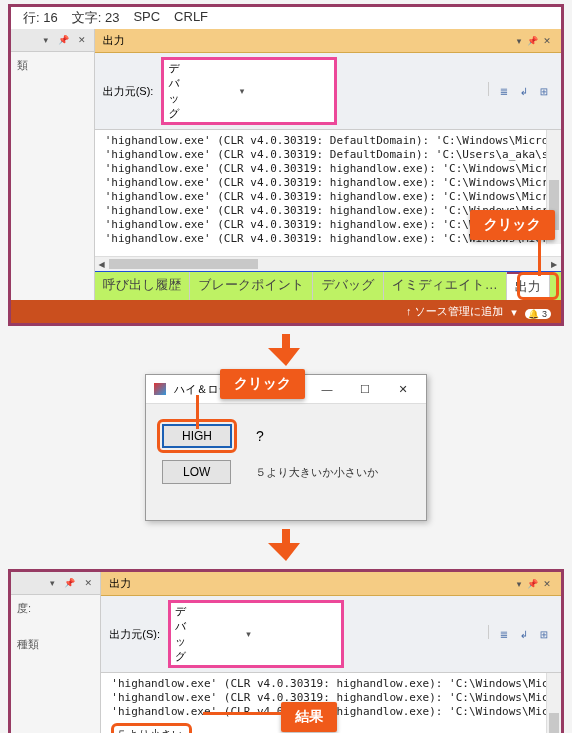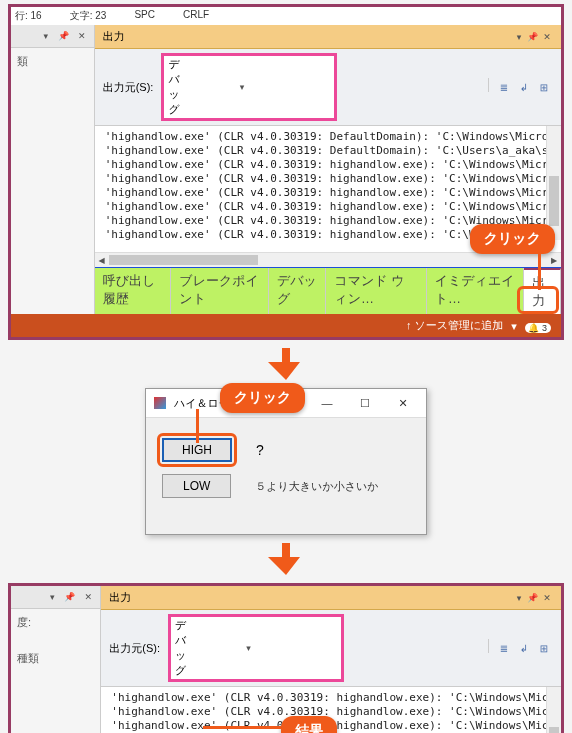--- a/index.html
+++ b/index.html
@@ -1,17 +1,17 @@
 <!DOCTYPE html>
 <html><head>
 <meta charset="utf-8">
 <style>
 body{margin:0;background:#f4f4f4;font-family:"Meiryo","MS Gothic",sans-serif;font-size:11px;color:#000;width:572px}
 .vs-frame{border:3px solid #973b63;margin:0 8px}
-.status-bar{background:#fff;padding:2px 4px;font-size:10px;color:#333;display:flex;gap:28px}
+.status-bar{background:#fff;padding:2px 12px;font-size:13px;color:#333;display:flex;gap:14px}
 .vs-body{display:flex;background:#eee}
 .left-pane{width:90px;background:#f5f5f5;border-right:1px solid #ccc}
 .pane-hdr{background:#e8e8e8;padding:4px 6px;display:flex;align-items:center;gap:6px;justify-content:flex-end;border-bottom:1px solid #ccc;height:14px}
 .tiny-btn{width:12px;height:12px;display:flex;align-items:center;justify-content:center;font-size:9px;color:#555}
 .left-content{padding:6px;font-size:11px;color:#555}
 .right-pane{flex:1;display:flex;flex-direction:column;position:relative}
 .output-title{background:#f5cc84;padding:4px 8px;display:flex;align-items:center;justify-content:space-between;border-bottom:1px solid #d4a84b}
 .output-title-left{font-size:11px}
 .output-title-right{display:flex;gap:2px}
 .src-row{background:#eef0f3;padding:4px 8px;display:flex;align-items:center;gap:8px;border-bottom:1px solid #ccc}
@@ -39,21 +39,21 @@
 .dlg-title{background:#fff;padding:6px 8px;display:flex;align-items:center;gap:8px;border-bottom:1px solid #ddd}
 .dlg-ico{width:12px;height:12px;background:linear-gradient(135deg,#d33,#39d);display:inline-block}
 .dlg-title .spacer{flex:1}
 .win-btn{width:30px;height:16px;display:flex;align-items:center;justify-content:center;font-size:11px;color:#333}
 .dlg-body{padding:20px 16px 24px;position:relative}
 .dlg-row{display:flex;align-items:center;gap:24px;margin-bottom:12px}
 .btn-high{border:2px solid #1a5fb4;background:#e4e4e4;padding:3px 18px;font-size:12px}
 .btn-low{border:1px solid #999;background:#e4e4e4;padding:4px 20px;font-size:12px}
 .q{font-size:14px}
 .hint{font-size:11px;color:#333}
-.callout{position:absolute;background:#f05a1a;color:#fff;border-radius:12px;padding:6px 14px;font-size:14px;font-weight:bold;box-shadow:0 2px 4px rgba(0,0,0,.3)}
+.callout{position:absolute;background:#f05a1a;color:#fff;border-radius:2px;padding:6px 14px;font-size:14px;font-weight:bold;box-shadow:0 2px 4px rgba(0,0,0,.3)}
 .callout-box{border:3px solid #f05a1a;border-radius:6px;position:absolute;pointer-events:none}
 .callout-line{position:absolute;width:3px;background:#f05a1a;pointer-events:none}
 .result-box{border:3px solid #f05a1a;border-radius:6px;display:inline-block;padding:2px 6px 2px 2px;font-family:"MS Gothic",monospace;font-size:11px;line-height:14px;background:#fff;position:relative;margin-top:4px}
 .result-box .rl{display:block}
 #out2 .output-text{height:96px}
 .sep{border-right:1px solid #ccc;height:14px;margin:0 4px}
 </style>
 </head>
 <body>
 
@@ -111,21 +111,20 @@
         <div class="btn">◀</div>
         <div class="track">
             <div class="thumb"></div>
           </div>
         <div class="btn">▶</div>
       </div>
       <div class="bottom-tabs">
         <div class="btab">呼び出し履歴</div>
         <div class="btab">ブレークポイント</div>
         <div class="btab">デバッグ</div>
-        <div class="btab">コマンド ウィン…</div>
         <div class="btab">イミディエイト…</div>
         <div class="btab active">出力</div>
       </div>
 
       <div class="callout-box" style="right:2px;bottom:0;width:36px;height:22px"></div>
       <div class="callout" style="right:6px;bottom:60px">クリック</div>
       <div class="callout-line" style="right:20px;bottom:24px;height:36px"></div>
     </div>
   </div>
   <div class="vs-status">

